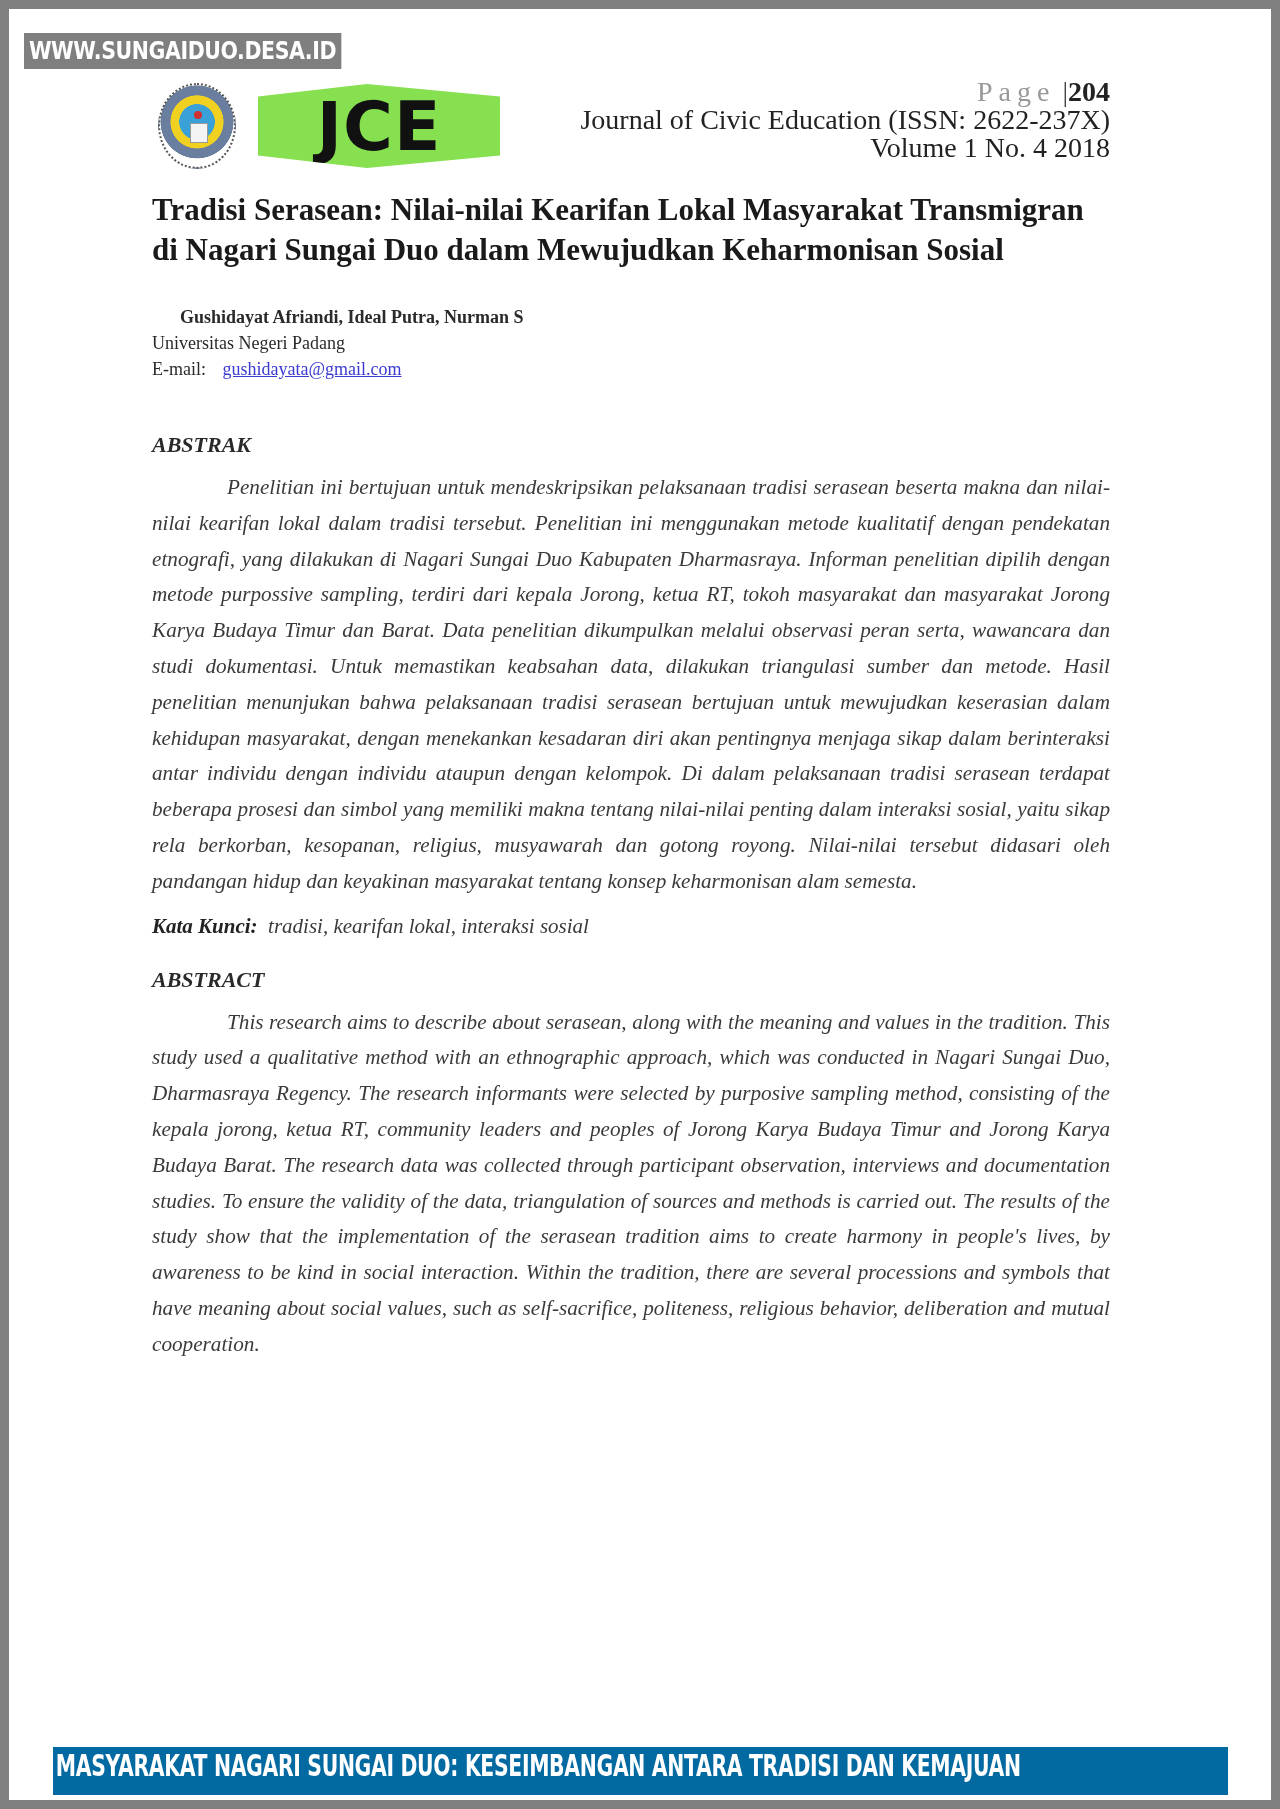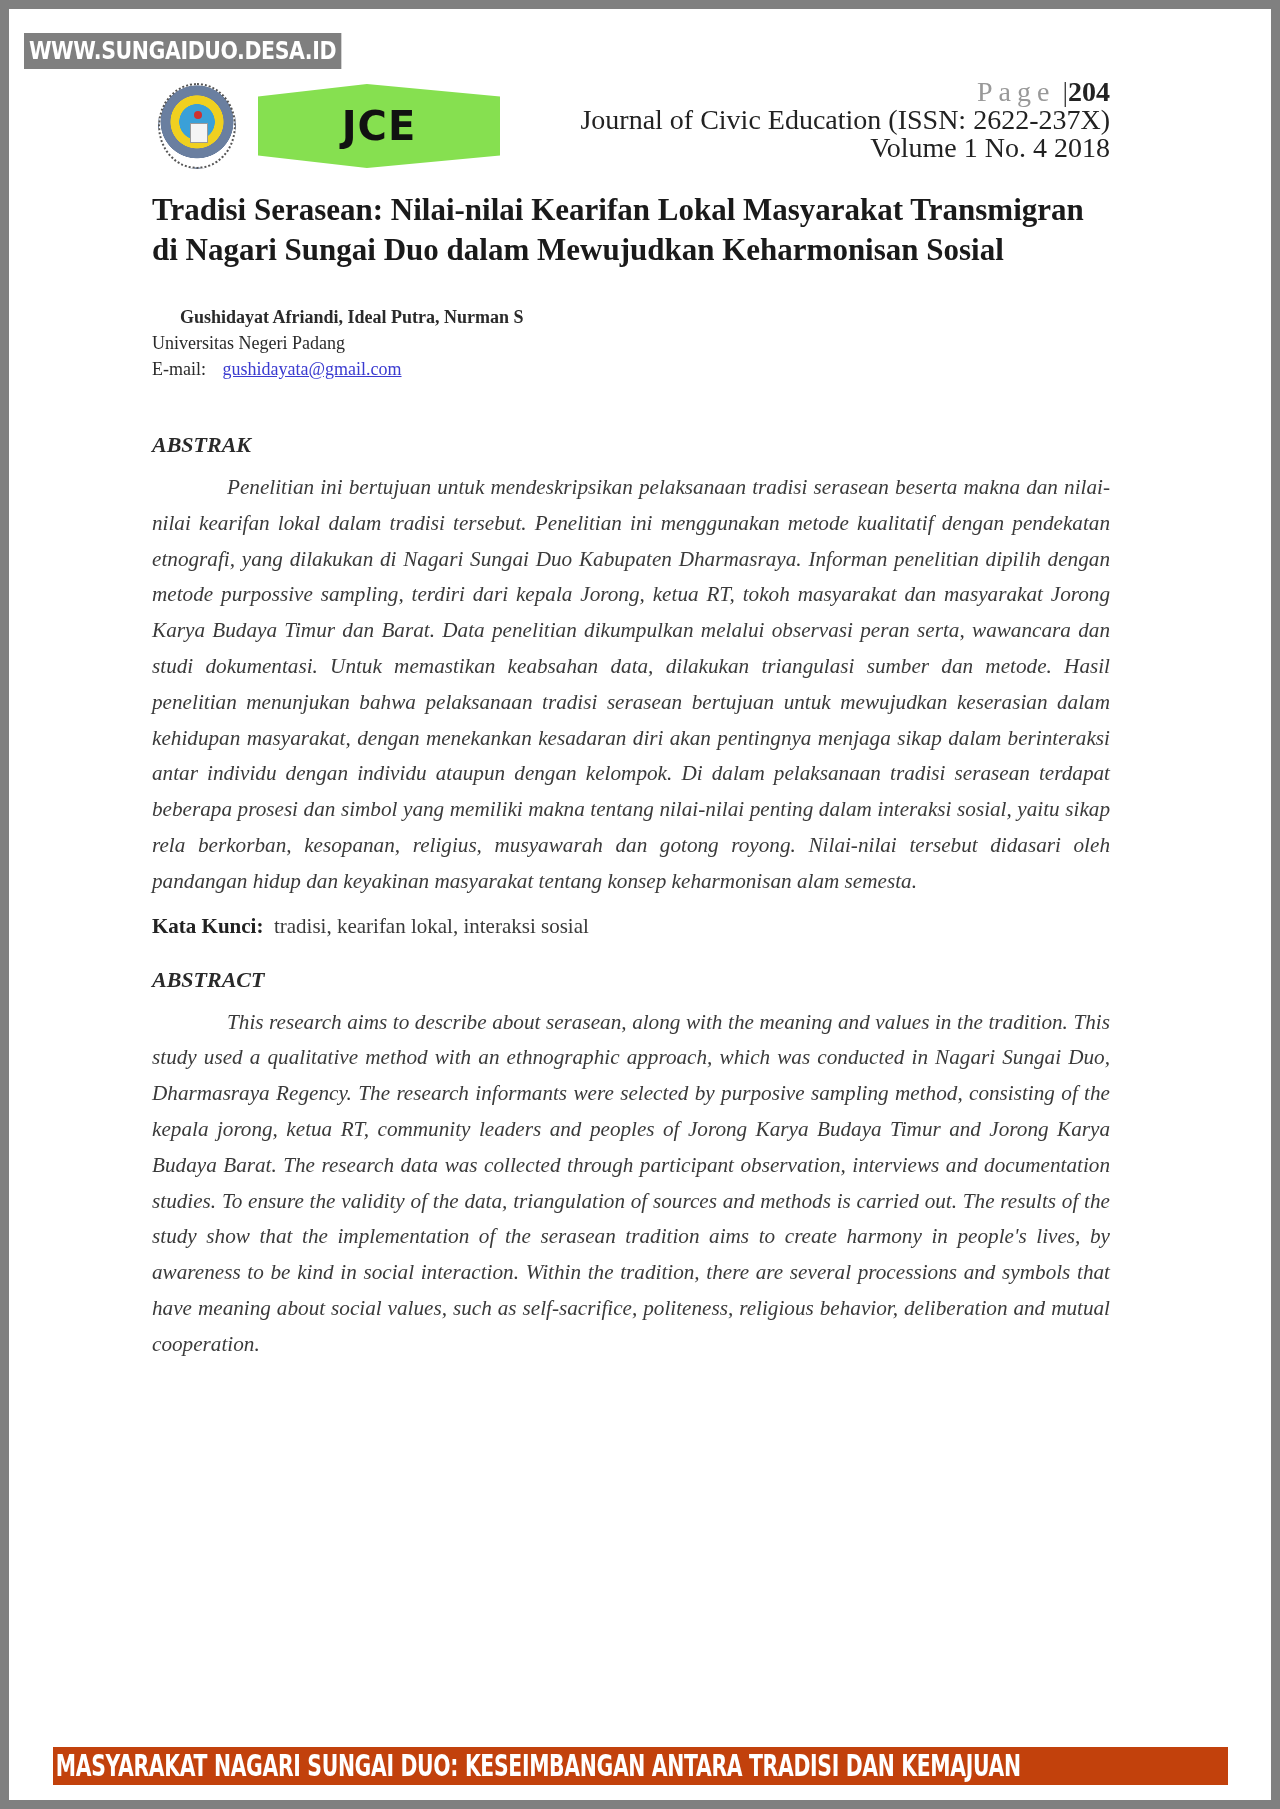--- a/index.html
+++ b/index.html
@@ -52,21 +52,21 @@
     position: absolute;
     left: 258px; top: 84px;
     width: 242px; height: 84px;
     background: #86e050;
     clip-path: polygon(0 15%, 45% 0, 100% 15%, 100% 85%, 45% 100%, 0 85%);
     display: flex; align-items: center; justify-content: center;
   }
   .logo-jce span {
     font-family: "DejaVu Sans", sans-serif;
     font-weight: bold;
-    font-size: 40px;
+    font-size: 68px;
     color: #111;
     letter-spacing: 1px;
   }
   .journal-meta {
     position: absolute;
     right: 170px; top: 78px;
     text-align: right;
     font-size: 28px;
     line-height: 28px;
     color: #222;
@@ -108,29 +108,30 @@
     line-height: 35.8px;
     text-align: justify;
     text-indent: 75px;
     margin: 0;
     color: #3a3a3a;
     font-family: Liberation Serif, serif;
   }
   .keywords {
     margin-top: 14px;
     font-size: 21px;
+    font-style: italic;
     color: #3a3a3a;
   }
   .keywords b { font-weight: bold; color: #222; }
   .section-head.en { margin-top: 28px; font-style: italic; }
   .bottom-banner {
     position: absolute;
     left: 53px; top: 1747px;
-    width: 1175px; height: 38px;
-    background: #c2410c;
+    width: 1175px; height: 48px;
+    background: #0369a1;
     overflow: hidden;
   }
   .bottom-banner span {
     display: block;
     color: #fff;
     font-family: "DejaVu Sans", sans-serif;
     font-weight: bold;
     font-size: 30px;
     line-height: 38px;
     white-space: nowrap;

